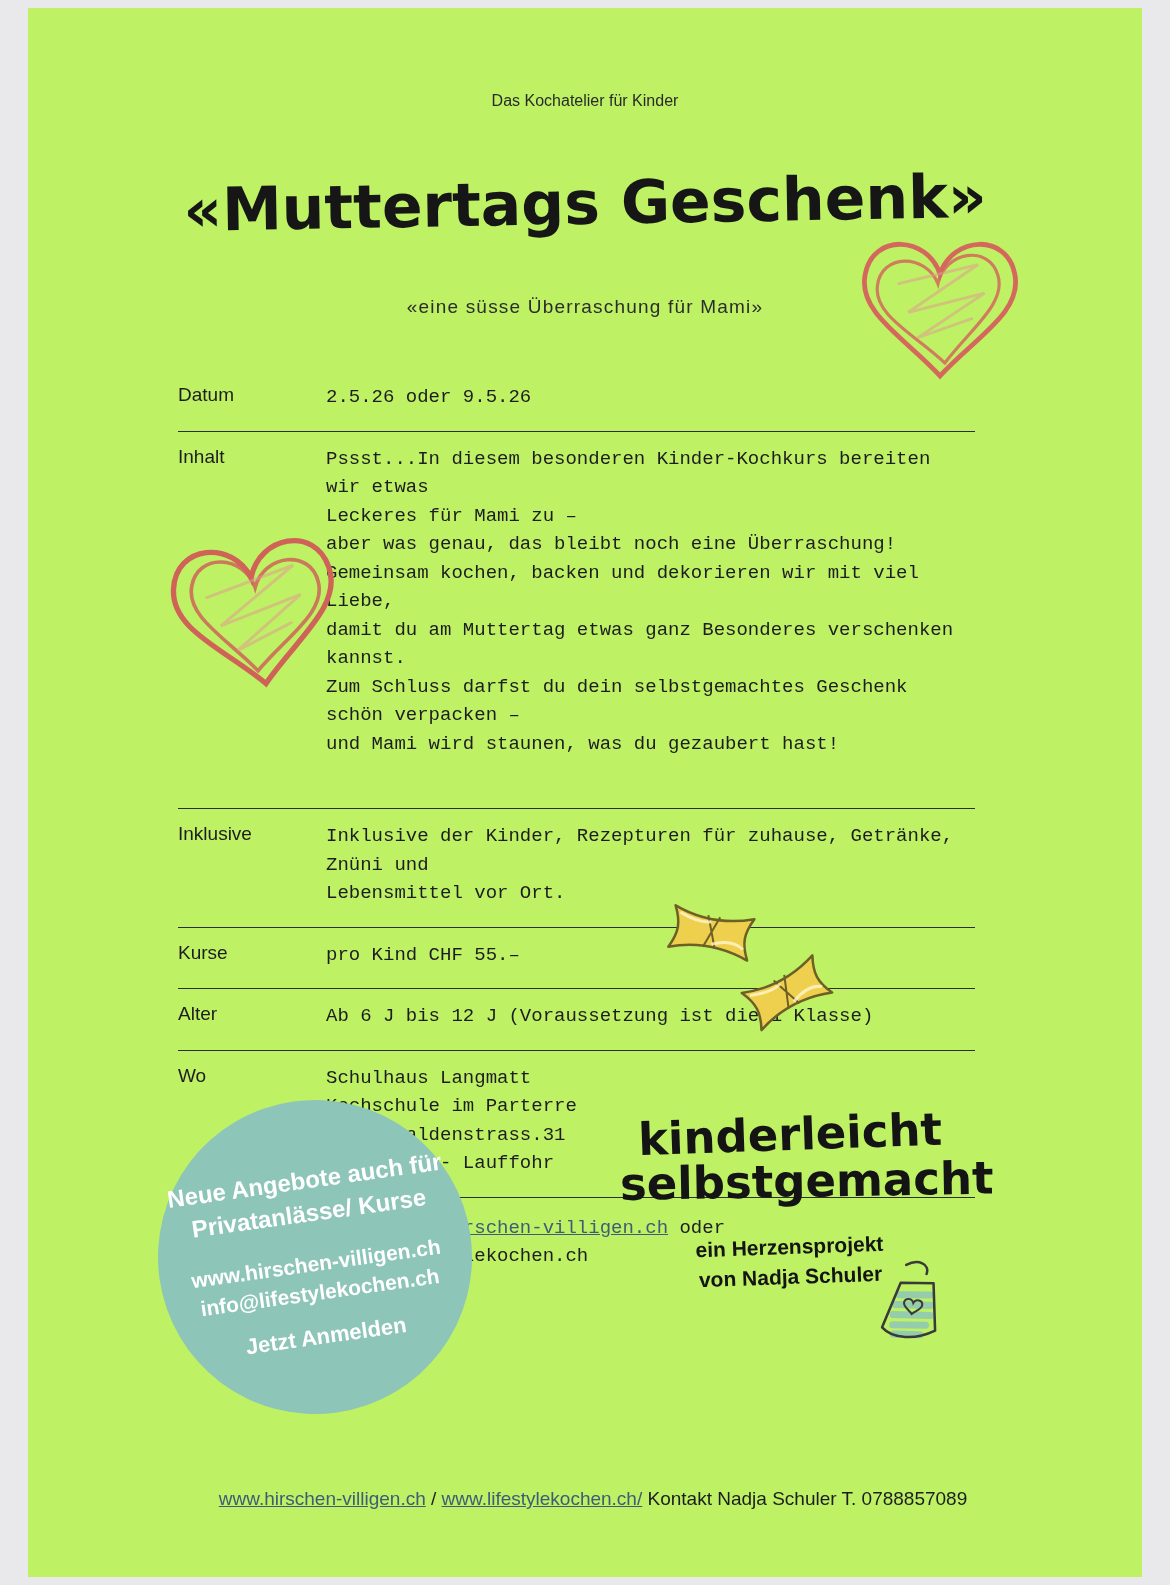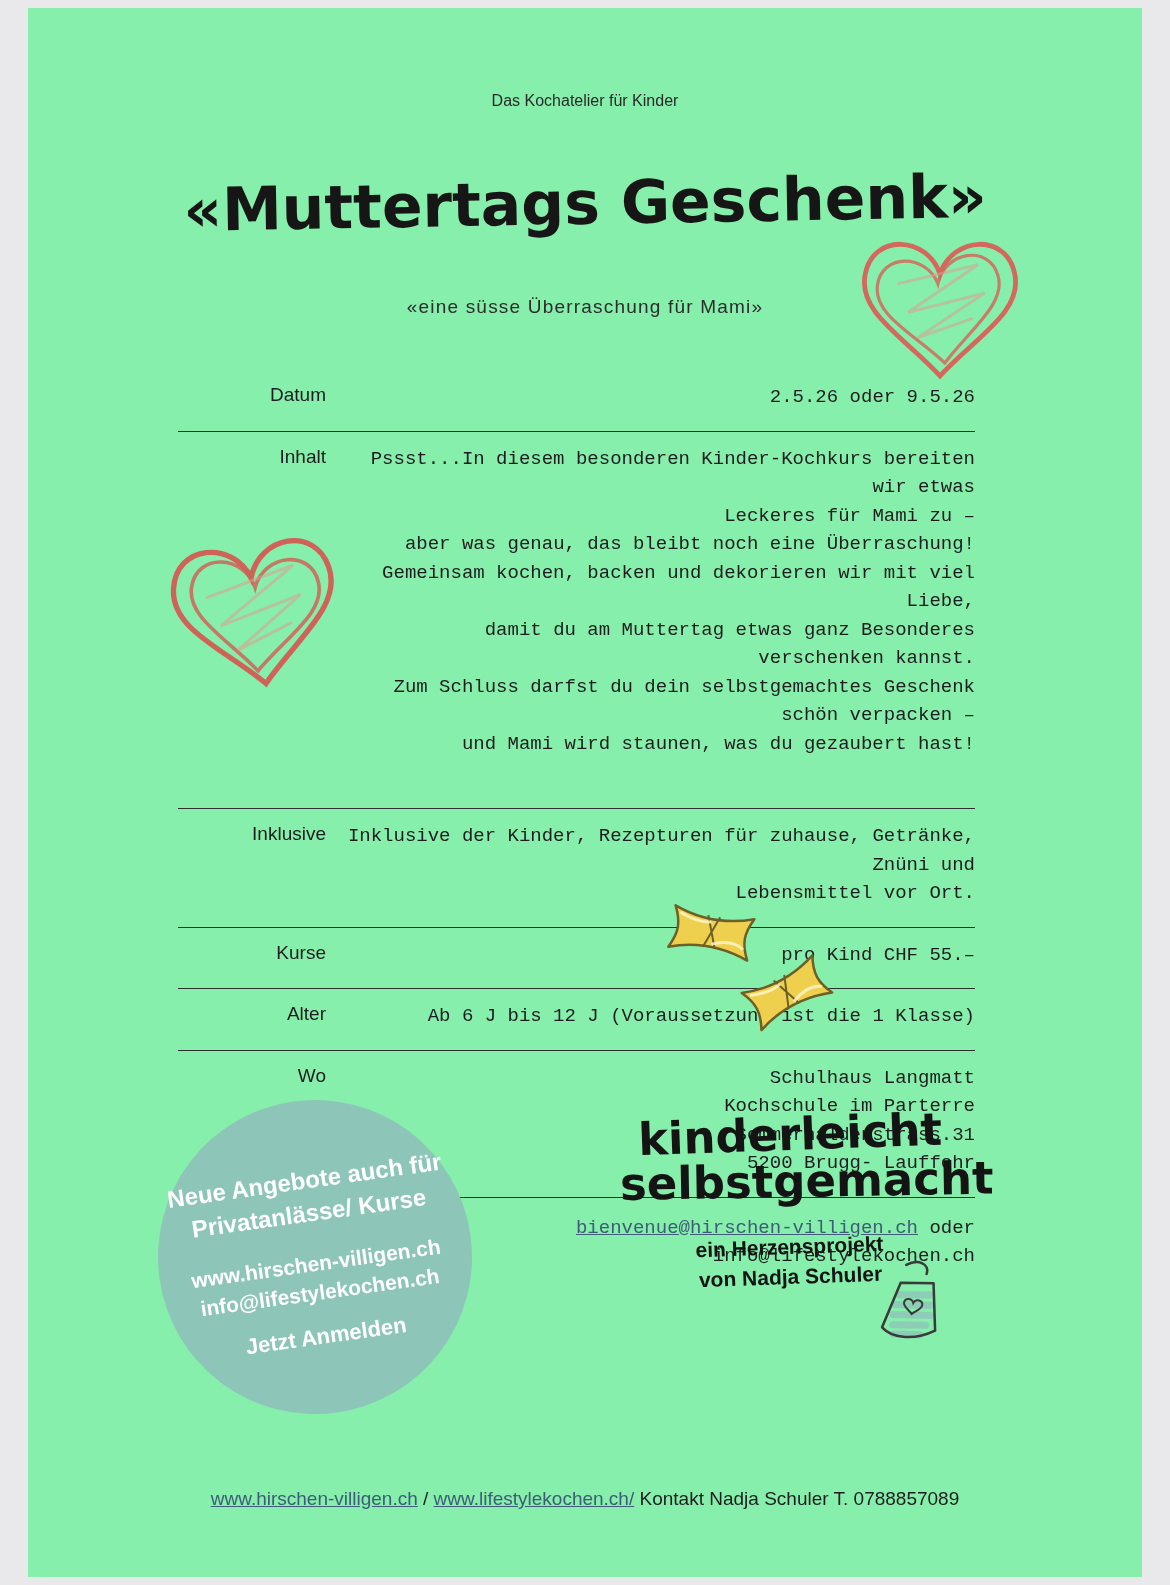--- a/index.html
+++ b/index.html
@@ -7,21 +7,21 @@
     background: #e9e9ec;
     padding: 8px 28px;
     font-family: "Liberation Sans", "DejaVu Sans", sans-serif;
     color: #1d1d1f;
   }
   .page {
     position: relative;
     width: 1114px;
     height: 1569px;
     margin: 0 auto;
-    background: #86efac;
+    background: #bef264;
     overflow: hidden;
   }
   .tagline {
     margin-top: 84px;
     text-align: center;
     font-size: 16px;
     color: #2a2a2a;
   }
   .title {
     margin-top: 58px;
@@ -35,28 +35,27 @@
   }
   .subtitle {
     margin-top: 58px;
     text-align: center;
     font-size: 19px;
     letter-spacing: 1.2px;
     color: #2c2c2c;
   }
   .info-table {
     margin: 52px 167px 0 150px;
-    text-align: right;
   }
   .row {
     display: flex;
     padding: 13px 0 19px;
     border-bottom: 1.6px solid #2e2e2e;
   }
-  .row.inhalt { padding-bottom: 50px; gap: 27px; }
+  .row.inhalt { padding-bottom: 50px; }
   .row.anmelden { border-bottom: none; padding-top: 16px; }
   .row-label {
     width: 148px;
     flex: none;
     font-size: 19px;
     padding-top: 1px;
   }
   .row-value {
     flex: 1;
     font-size: 19px;
@@ -120,21 +119,21 @@
   .brand-sub {
     margin-top: 24px;
     font-size: 21px;
     font-weight: 600;
     line-height: 1.45;
     white-space: pre-line;
     transform: rotate(-2deg);
   }
   .footer {
     position: absolute;
-    left: 0;
+    left: 8px;
     top: 1480px;
     width: 100%;
     text-align: center;
     font-size: 19px;
     color: #1d1d1f;
   }
 </style>
 </head>
 <body>
 

